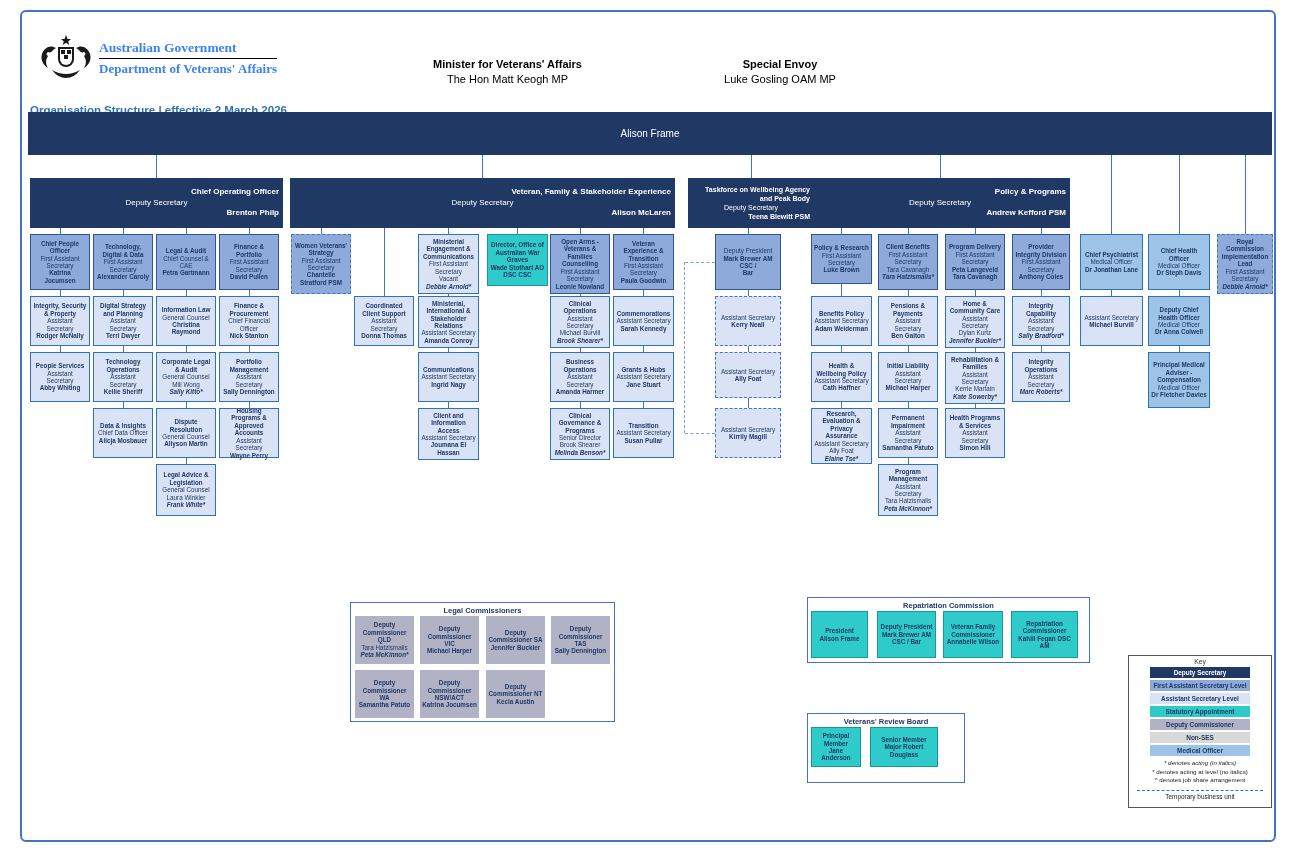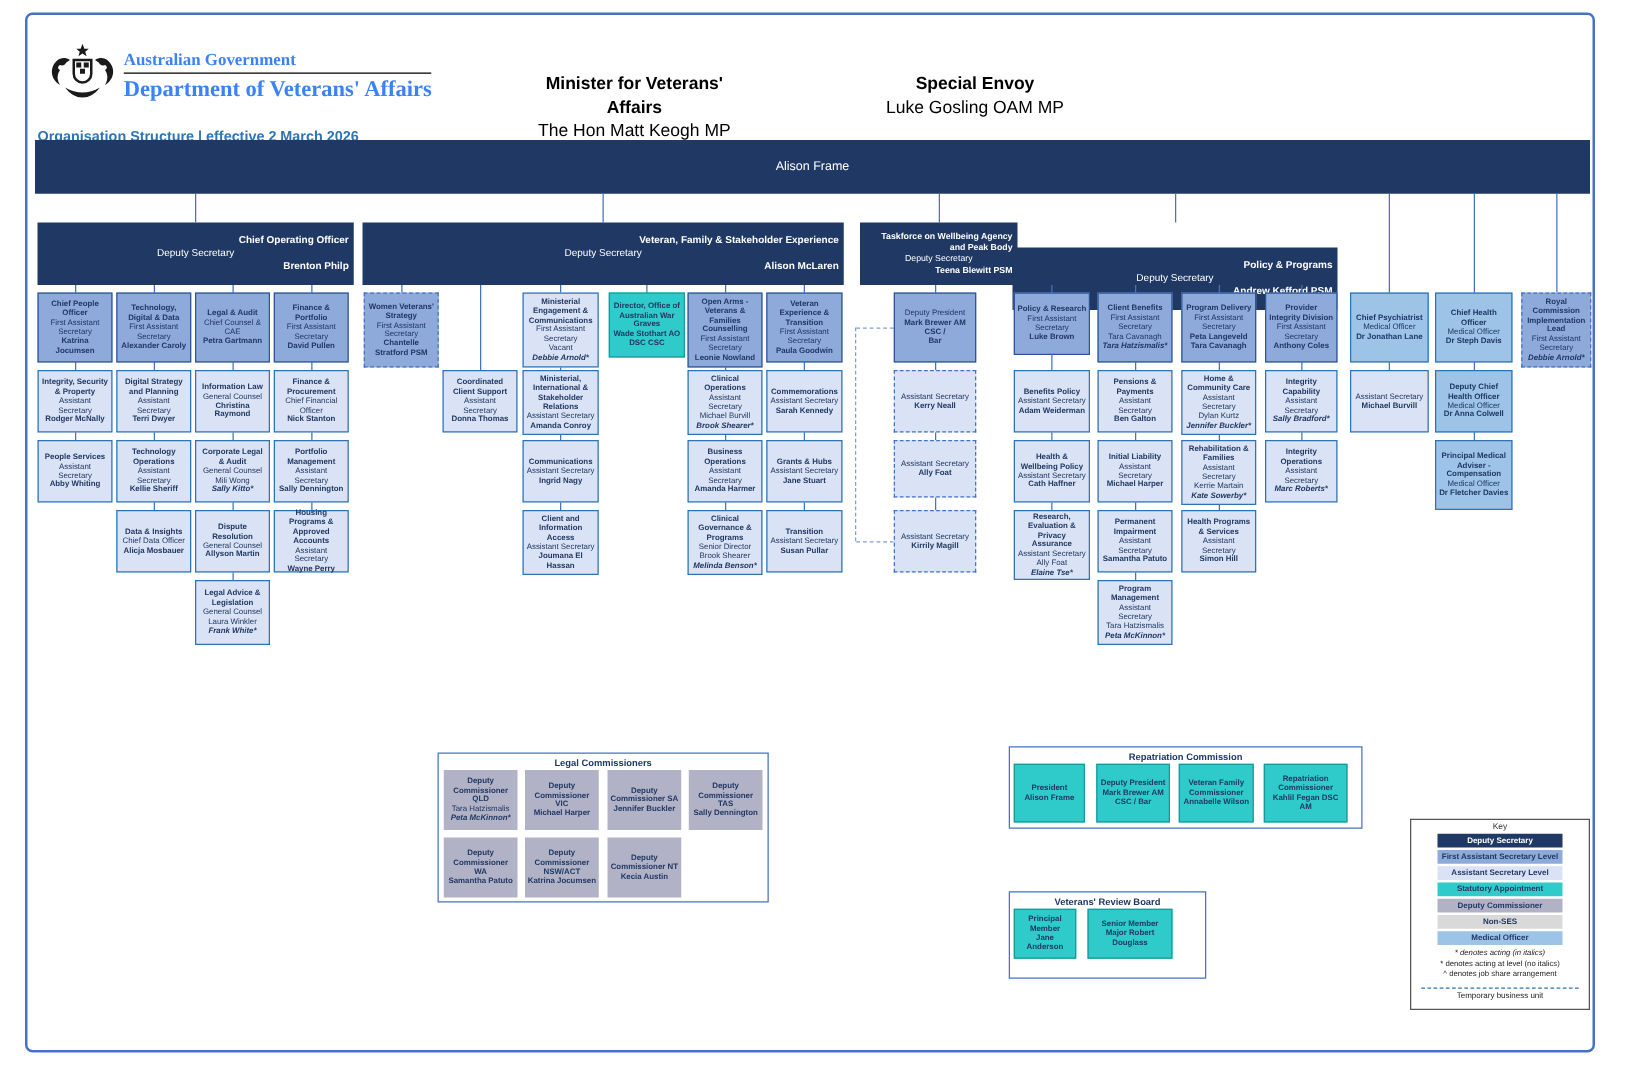--- a/index.html
+++ b/index.html
@@ -24,22 +24,22 @@
   .ln-w{font-weight:bold;text-align:right;}
   .ln-wr{font-weight:normal;}
   
   .vl{position:absolute;width:1px;background:#4472C4;}
   .vd{position:absolute;width:0;border-left:1.5px dashed #7F9FD4;}
   .hd{position:absolute;height:0;border-top:1.5px dashed #7F9FD4;}
   
   #crest{position:absolute;left:38px;top:34px;}
   #govt{position:absolute;left:99px;top:40px;font-family:"Liberation Serif",serif;color:#3b82f6;}
   #govt .g1{font-size:13.5px;font-weight:bold;border-bottom:1.5px solid #000;padding-bottom:2px;margin-bottom:2px;}
-  #govt .g2{font-size:18px;font-weight:bold;}
-  .toplabel{position:absolute;text-align:center;font-size:14px;color:#000;line-height:1.35;}
+  #govt .g2{font-size:13px;font-weight:bold;}
+  .toplabel{position:absolute;text-align:center;font-size:11px;color:#000;line-height:1.35;}
   .toplabel .b{font-weight:bold;}
   #pagetitle{position:absolute;left:30px;top:104px;font-size:11.5px;font-weight:bold;color:#2E74B5;}
   
   .panel{position:absolute;box-sizing:border-box;border:1.5px solid #4472C4;background:#fff;}
   .panel-title{text-align:center;font-size:7.5px;font-weight:bold;color:#1F3864;margin-top:3px;}
   
   #key{position:absolute;box-sizing:border-box;border:1px solid #555;background:#fff;padding:2px 0;}
   #key .ktitle{text-align:center;font-size:6.8px;color:#333;margin-bottom:1px;}
   .kbar{width:100px;height:11px;margin:2px auto;display:flex;align-items:center;justify-content:center;
         font-size:6.4px;font-weight:bold;color:#1F3864;}
@@ -93,21 +93,21 @@
   <div class="hdr" style="left:290px;top:178px;width:385px;height:50px;">
       <div class="ln ln-w">Veteran, Family &amp; Stakeholder Experience</div>
       <div class="ln ln-wr">Deputy Secretary</div>
       <div class="ln ln-w">Alison McLaren</div>
     </div>
   <div class="hdr" style="left:688px;top:178px;width:126px;height:50px;font-size:7px;">
       <div class="ln ln-w">Taskforce on Wellbeing Agency and Peak Body</div>
       <div class="ln ln-wr">Deputy Secretary</div>
       <div class="ln ln-w">Teena Blewitt PSM</div>
     </div>
-  <div class="hdr" style="left:810px;top:178px;width:260px;height:50px;margin-top:20px;">
+  <div class="hdr" style="left:810px;top:178px;width:260px;height:50px;">
       <div class="ln ln-w">Policy &amp; Programs</div>
       <div class="ln ln-wr">Deputy Secretary</div>
       <div class="ln ln-w">Andrew Kefford PSM</div>
     </div>
 
   <div>
     <div class="vl" style="left:156px;top:155px;height:23px;"></div>
     <div class="vl" style="left:482px;top:155px;height:23px;"></div>
     <div class="vl" style="left:751px;top:155px;height:23px;"></div>
     <div class="vl" style="left:940px;top:155px;height:23px;"></div>

